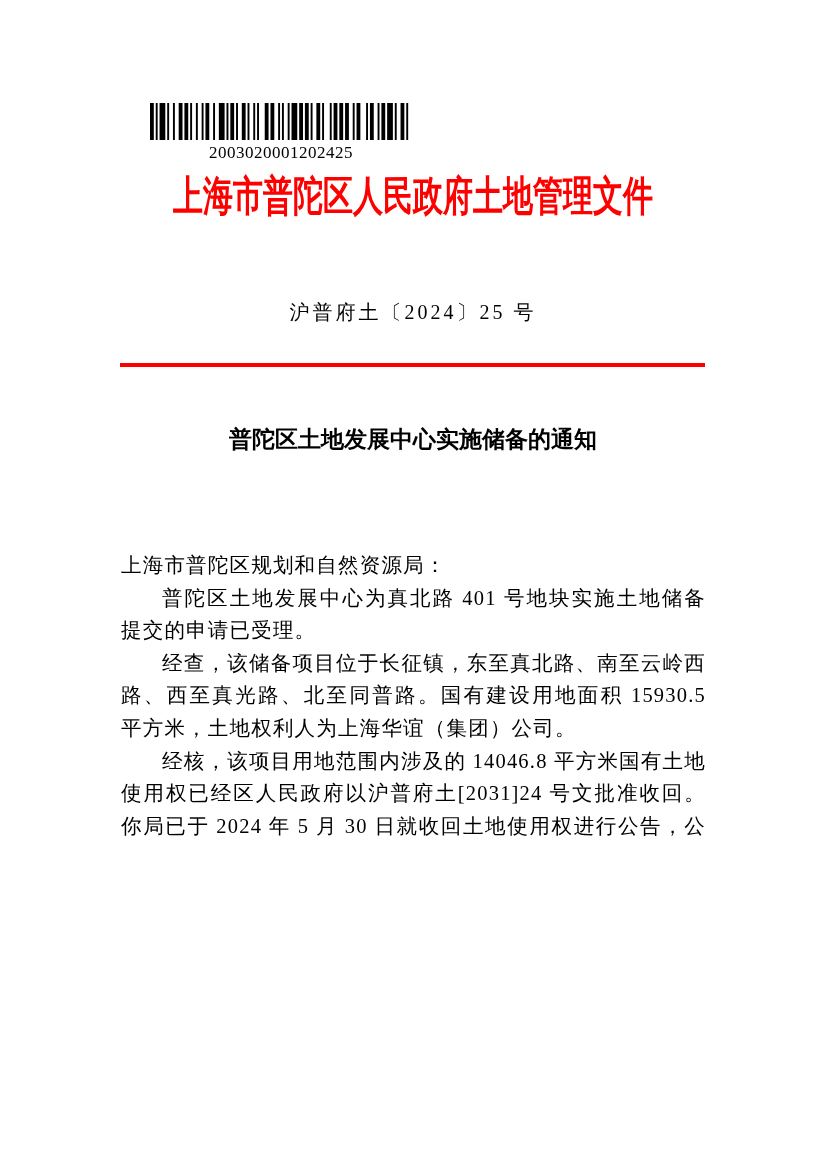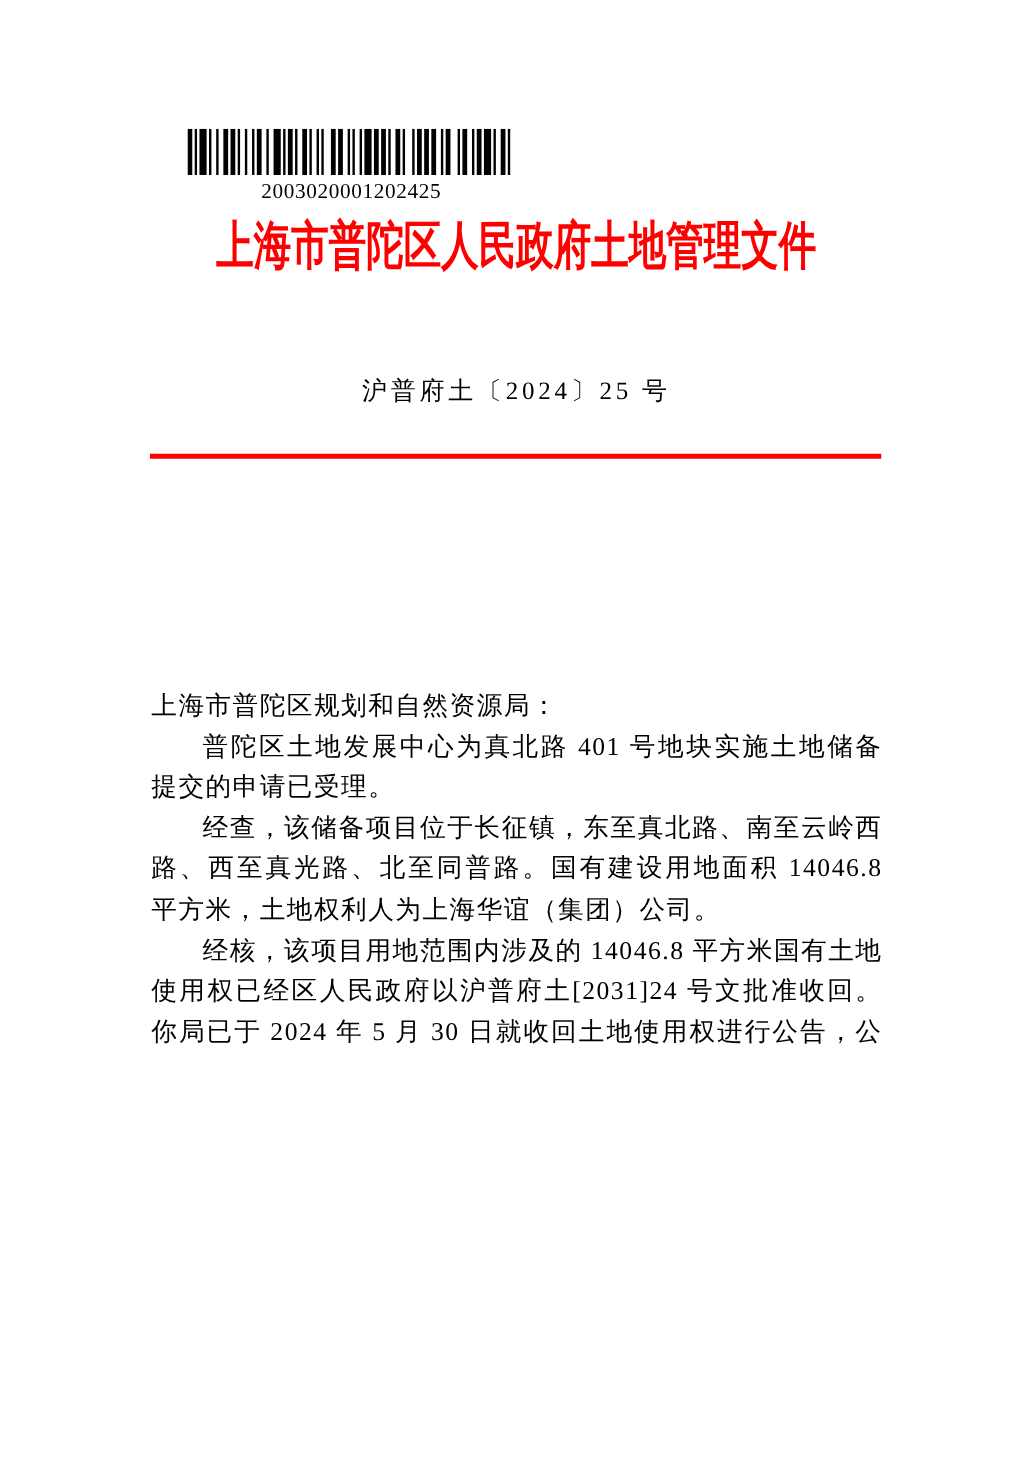--- a/index.html
+++ b/index.html
@@ -168,22 +168,23 @@
     <div class="barcode-number">2003020001202425</div>
   </div>
 
   <div class="letterhead">上海市普陀区人民政府土地管理文件</div>
 
   <div class="doc-number">沪普府土〔2024〕25 号</div>
 
   <div class="red-rule"></div>
 
   <div class="subject">
+    <div>普陀区土地发展中心实施储备的通知</div>
   </div>
 
   <div class="body-text">
     <p class="salutation">上海市普陀区规划和自然资源局：</p>
     <p>普陀区土地发展中心为真北路 401 号地块实施土地储备提交的申请已受理。</p>
-    <p>经查，该储备项目位于长征镇，东至真北路、南至云岭西路、西至真光路、北至同普路。国有建设用地面积 14046.8 平方米，土地权利人为上海华谊（集团）公司。</p>
+    <p>经查，该储备项目位于长征镇，东至真北路、南至云岭西路、西至真光路、北至同普路。国有建设用地面积 15930.5 平方米，土地权利人为上海华谊（集团）公司。</p>
     <p>经核，该项目用地范围内涉及的 14046.8 平方米国有土地使用权已经区人民政府以沪普府土[2031]24 号文批准收回。你局已于 2024 年 5 月 30 日就收回土地使用权进行公告，公告期至 2024 年 11 月 30 日结束。根据《上海市土地储备办法》有关规定，同意将 10547.89 平方米国有土地使用权按有关规定交由普陀区土地发</p>
   </div>
 
 </div>
 
 </body></html>

